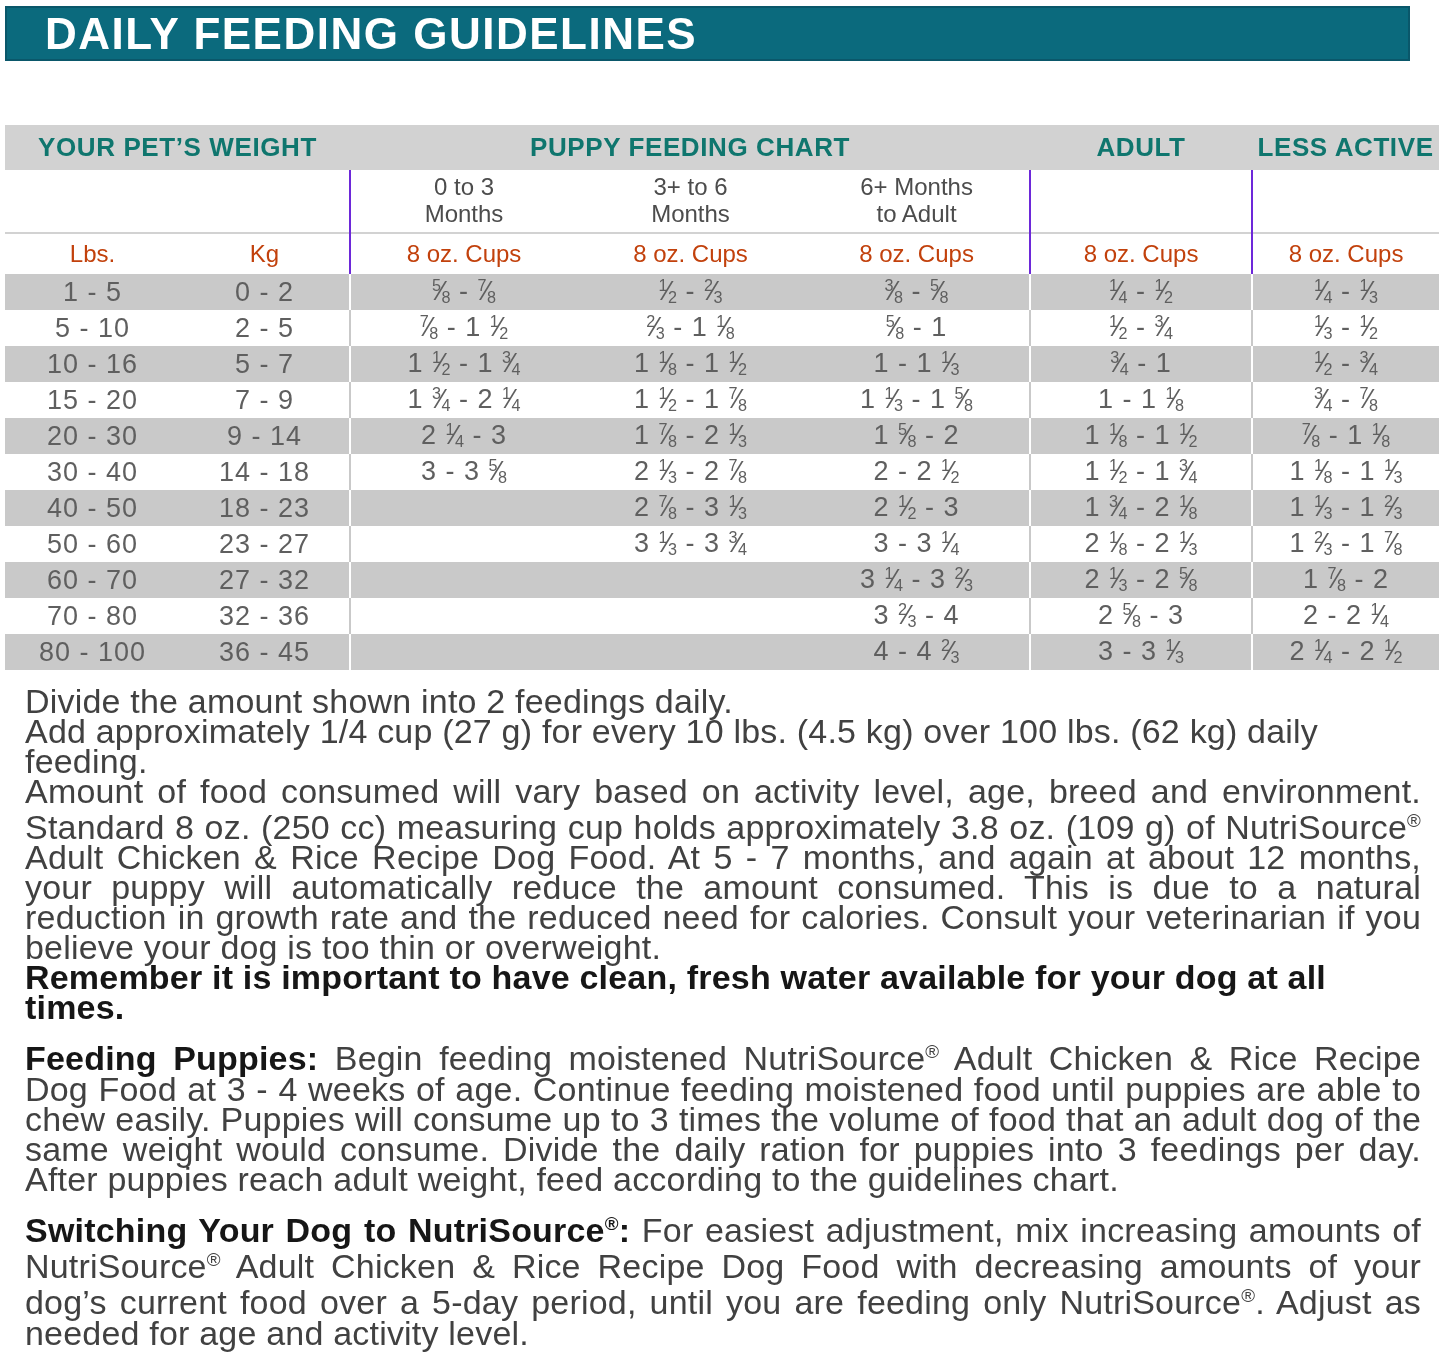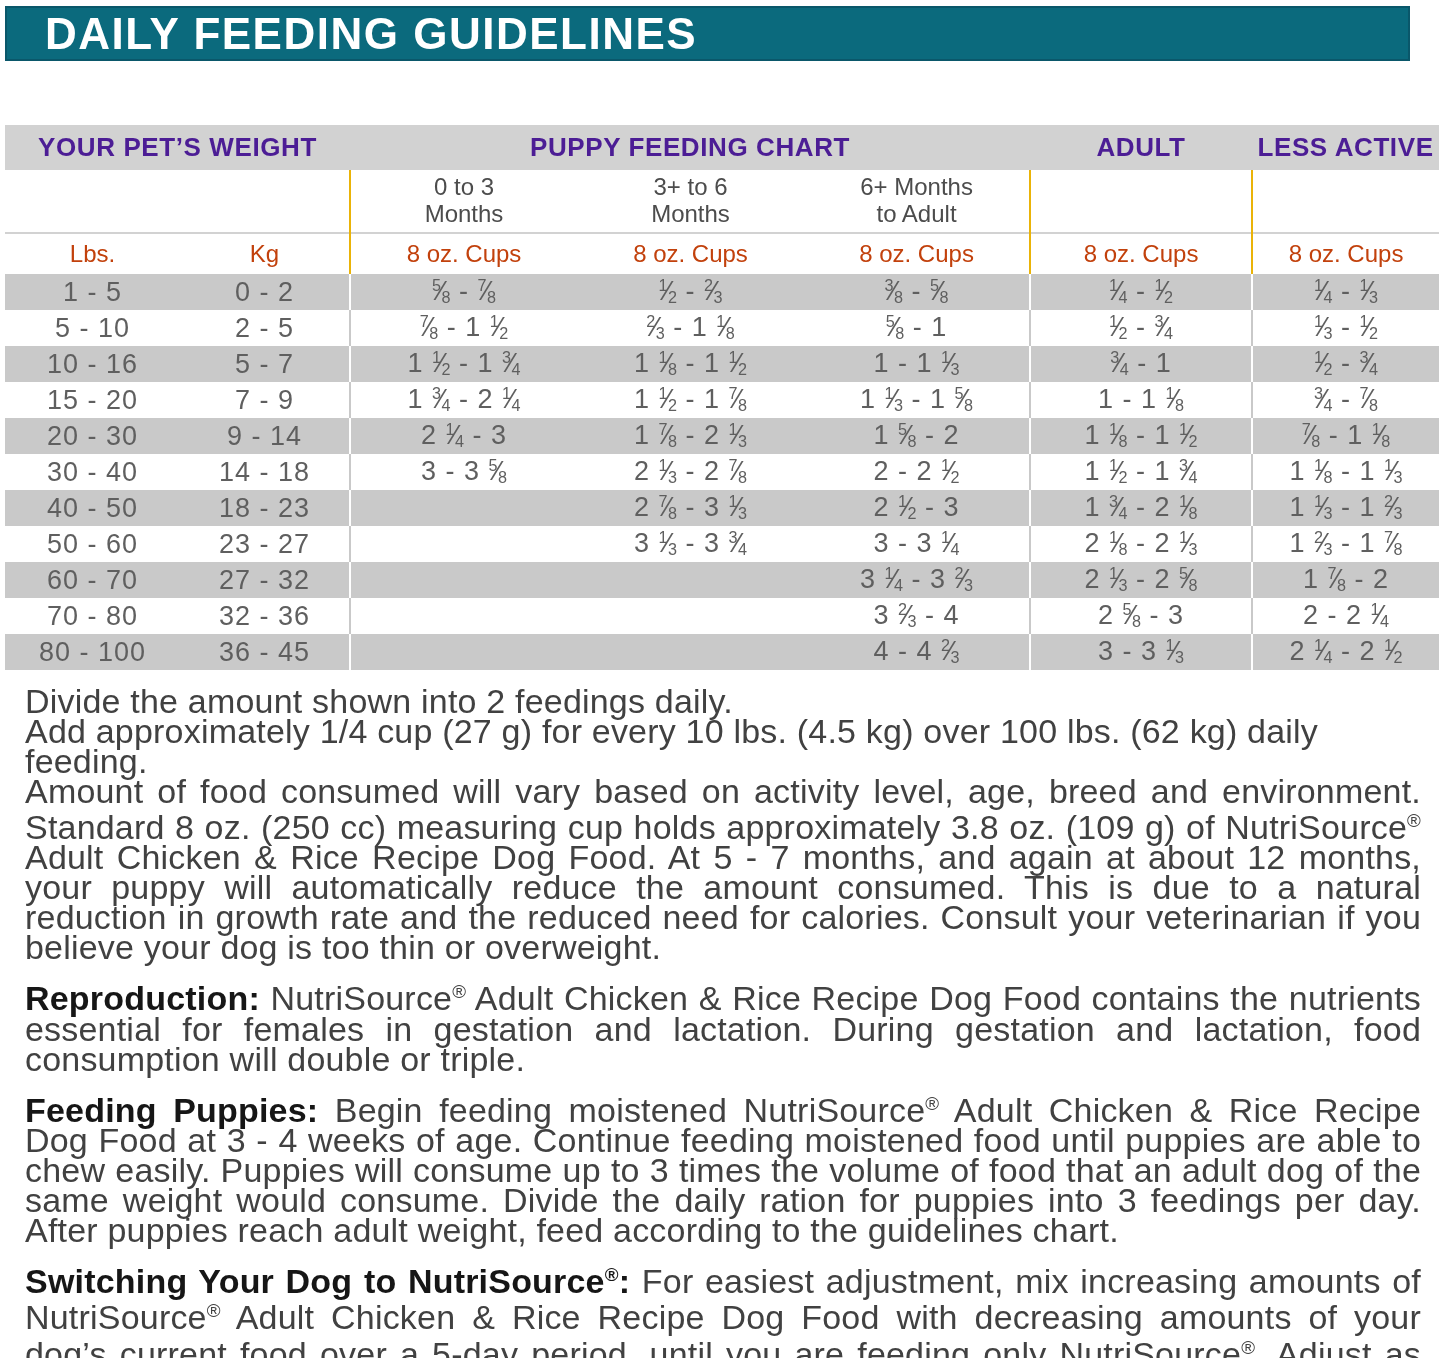--- a/index.html
+++ b/index.html
@@ -22,30 +22,30 @@
   
   table.feed{
     position:absolute;top:125px;left:5px;width:1434px;
     border-collapse:collapse;table-layout:fixed;
   }
   table.feed th, table.feed td{
     text-align:center;vertical-align:middle;padding:0;overflow:hidden;
   }
   tr.band th{
     background:#d2d2d2;height:45px;font-size:26px;font-weight:700;
-    color:#4c1d95;letter-spacing:.6px;
+    color:#0f766e;letter-spacing:.6px;
   }
   tr.agehead td{
     background:#ffffff;height:62px;font-size:24px;color:#4c4c4c;line-height:1.12;
   }
   tr.units td{
     background:#ffffff;height:40px;font-size:24px;color:#c2410c;
     border-top:2px solid #d2d2d2;
   }
-  tr.agehead td.gs, tr.units td.gs{border-left:2px solid #eab308;}
+  tr.agehead td.gs, tr.units td.gs{border-left:2px solid #6d28d9;}
   tbody.data td{
     height:36px;font-size:27px;color:#5f5f5f;letter-spacing:1px;font-weight:400;
   }
   tbody.data tr.gray td{background:#c9c9c9;}
   tbody.data tr.white td{background:#ffffff;}
   tbody.data tr.white td.gs{border-left:2px solid #c9c9c9;}
   tbody.data tr.gray td.gs{border-left:2px solid #ffffff;margin-left:40px;}
   
   .fr{white-space:nowrap;letter-spacing:0;}
   .fr sup{font-size:60%;vertical-align:0.55em;}
@@ -214,17 +214,17 @@
         <td class="gs">3 - 3 <span class="fr"><sup>1</sup><span class="sl">⁄</span><sub>3</sub></span></td>
         <td class="gs">2 <span class="fr"><sup>1</sup><span class="sl">⁄</span><sub>4</sub></span> - 2 <span class="fr"><sup>1</sup><span class="sl">⁄</span><sub>2</sub></span></td>
       </tr>
     </tbody>
 </table>
 
 <div class="notes">
     <p class="">Divide the amount shown into 2 feedings daily.</p>
     <p class="">Add approximately 1/4 cup (27 g) for every 10 lbs. (4.5 kg) over 100 lbs. (62 kg) daily feeding.</p>
     <p class="justify ">Amount of food consumed will vary based on activity level, age, breed and environment. Standard 8 oz. (250 cc) measuring cup holds approximately 3.8 oz. (109 g) of NutriSource<sup class="reg">®</sup> Adult Chicken &amp; Rice Recipe Dog Food. At 5 - 7 months, and again at about 12 months, your puppy will automatically reduce the amount consumed. This is due to a natural reduction in growth rate and the reduced need for calories. Consult your veterinarian if you believe your dog is too thin or overweight.</p>
-    <p class="gap justify "><strong>Reproduction:</strong> NutriSource<sup class="reg">®</sup> Adult Chicken &amp; Rice Recipe Dog Food contains the nutrients essential for females in gestation and lactation. During gestation and lactation, food consumption will double or triple.</p>
+    <p class="bold">Remember it is important to have clean, fresh water available for your dog at all times.</p>
     <p class="gap justify "><strong>Feeding Puppies:</strong> Begin feeding moistened NutriSource<sup class="reg">®</sup> Adult Chicken &amp; Rice Recipe Dog Food at 3 - 4 weeks of age. Continue feeding moistened food until puppies are able to chew easily. Puppies will consume up to 3 times the volume of food that an adult dog of the same weight would consume. Divide the daily ration for puppies into 3 feedings per day. After puppies reach adult weight, feed according to the guidelines chart.</p>
     <p class="gap justify "><strong>Switching Your Dog to NutriSource<sup class="reg">®</sup>:</strong> For easiest adjustment, mix increasing amounts of NutriSource<sup class="reg">®</sup> Adult Chicken &amp; Rice Recipe Dog Food with decreasing amounts of your dog’s current food over a 5-day period, until you are feeding only NutriSource<sup class="reg">®</sup>. Adjust as needed for age and activity level.</p>
     <p class="gap "><strong>Calorie Content – Metabolizable Energy (calculated):</strong> 3,956 kcals per kg, 429 kcals per cup</p>
   </div>
 
 </body></html>

